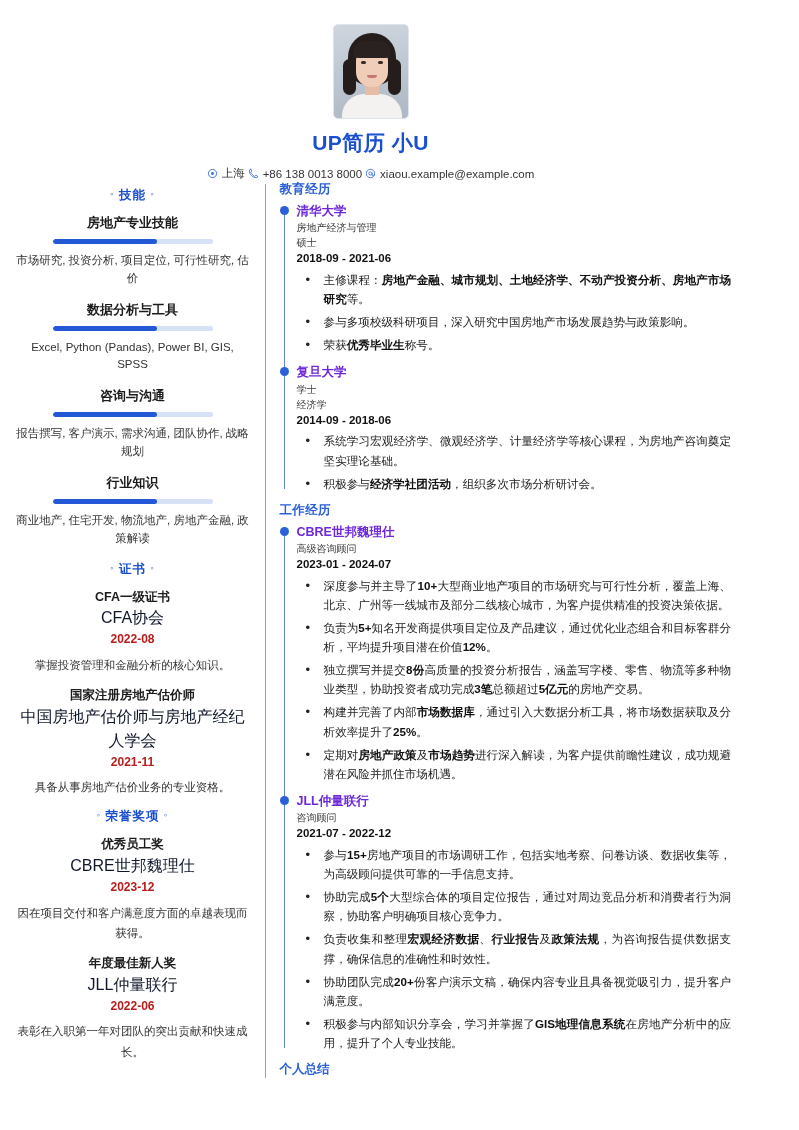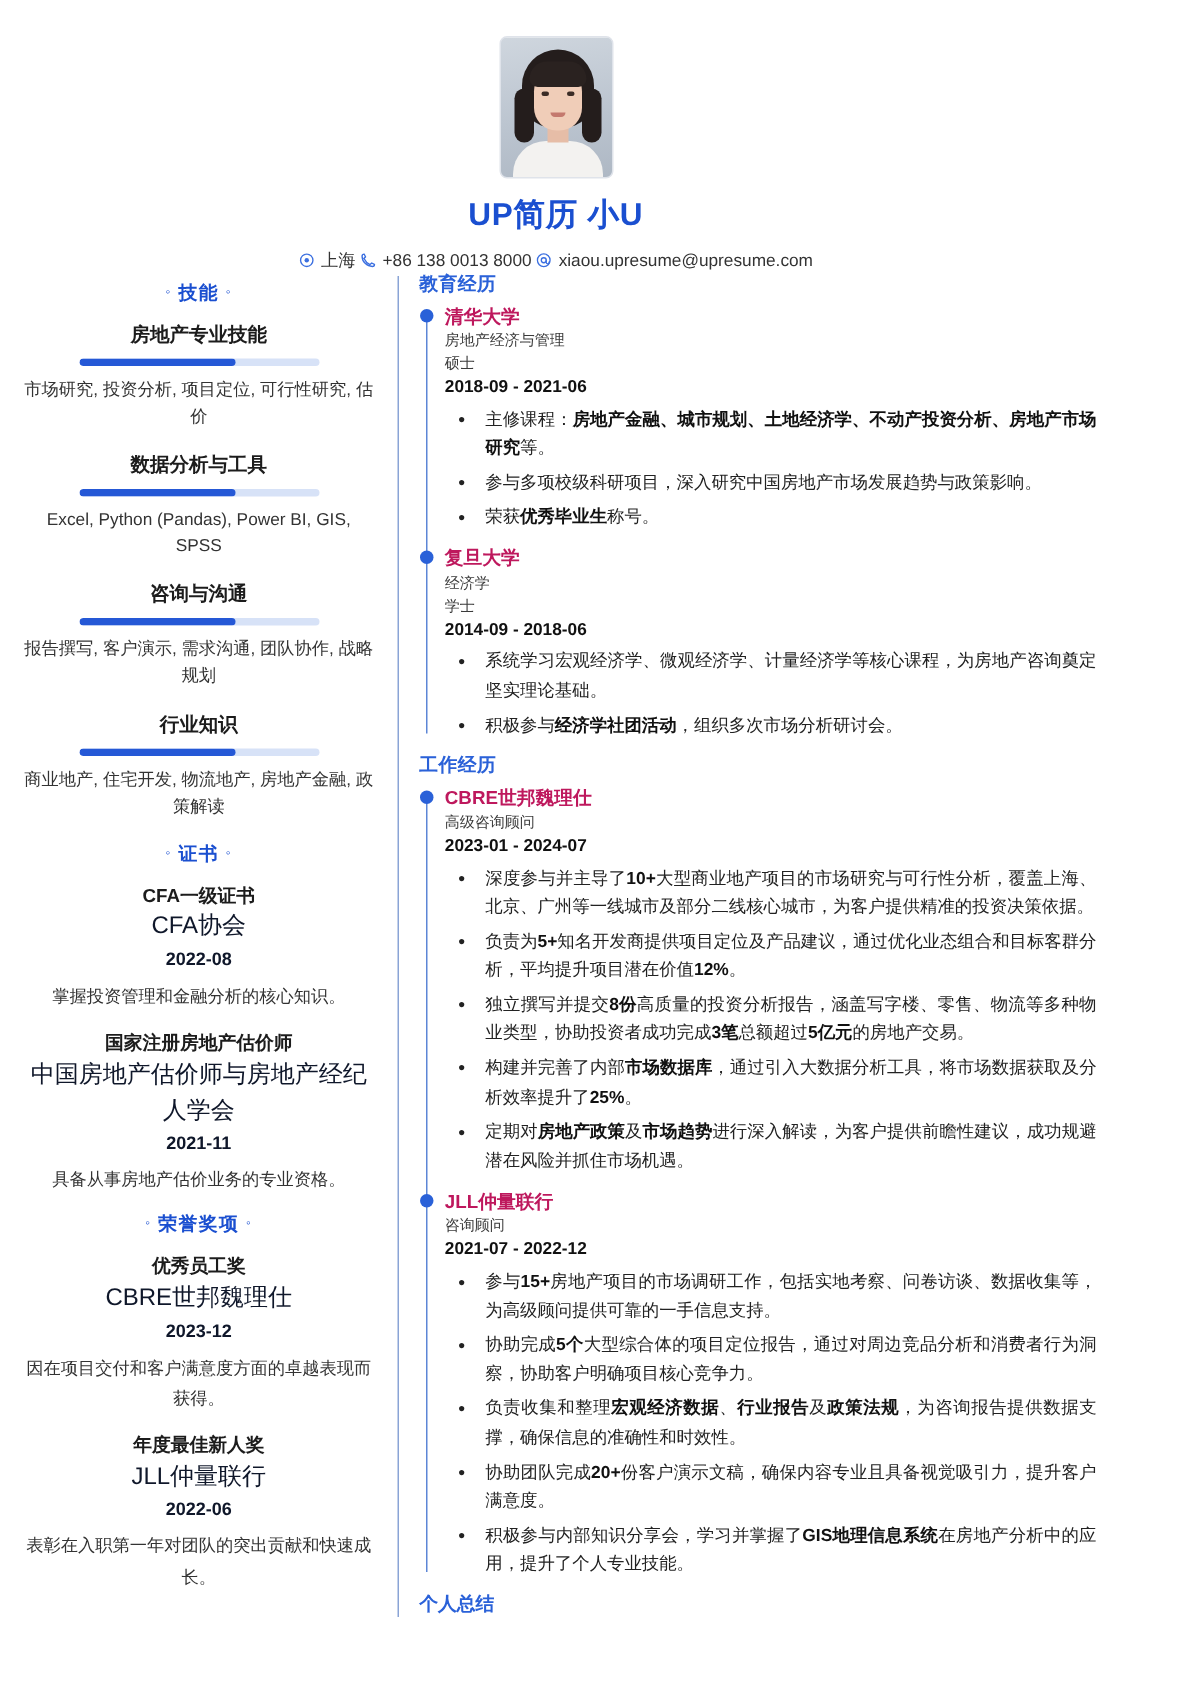--- a/index.html
+++ b/index.html
@@ -158,21 +158,21 @@
   }
 
   .cert-item, .award-item { margin-bottom: 11px; text-align: center; }
   .cert-title, .award-title {
     font-size: 12.5px; font-weight: bold; color: #1c1c1c; line-height: 1.5; text-align: center;
   }
   .cert-org, .award-org {
     font-size: 16px; color: #0f172a; line-height: 1.5;
   }
   .cert-date, .award-date {
-    font-size: 12px; font-weight: bold; color: #0f172a; line-height: 1.55;
+    font-size: 12px; font-weight: bold; color: #b91c1c; line-height: 1.55;
   }
   .cert-desc, .award-desc {
     font-size: 11.5px; color: #333; line-height: 1.75; margin-top: 6px;
   }
 
   
   .main-section { margin-bottom: 4px; }
   .main-section-title {
     color: #2a61d8;
     font-size: 12.5px;
@@ -199,21 +199,21 @@
     left: -17px;
     top: 4px;
     width: 9px;
     height: 9px;
     border-radius: 50%;
     background: #2a61d8;
   }
   .entry-title {
     font-size: 12.5px;
     font-weight: bold;
-    color: #be185d;
+    color: #6d28d9;
     line-height: 1.45;
   }
   .entry-sub {
     font-size: 10px;
     color: #3a3a3a;
     line-height: 1.5;
   }
   .entry-date {
     font-size: 11.5px;
     font-weight: bold;
@@ -293,21 +293,21 @@
       </span>
 
       <span class="contact">
         <span class="c-ico">
           <svg width="11" height="11" viewBox="0 0 24 24" fill="none" stroke="#3b6fe0" stroke-width="1.9">
             <circle cx="12" cy="12" r="9.2"></circle>
               <circle cx="12" cy="12" r="3.6"></circle>
             <path d="M15.6 12v3c0 1.6 1 2.2 2.1 2.2 1.6 0 2.6-1.4 2.6-3.6" stroke-linecap="round"></path>
           </svg>
         </span>
-        <span>xiaou.upresume@upresume.com</span>
+        <span>xiaou.example@example.com</span>
       </span>
     </div>
   </div>
 
   <div class="body-cols">
 
     <div class="col-left">
 
       <div>
         <div class="side-section-title">
@@ -412,22 +412,22 @@
             <ul class="bullets">
                 <li>主修课程：<b>房地产金融、城市规划、土地经济学、不动产投资分析、房地产市场研究</b>等。</li>
                 <li>参与多项校级科研项目，深入研究中国房地产市场发展趋势与政策影响。</li>
                 <li>荣获<b>优秀毕业生</b>称号。</li>
               </ul>
           </div>
 
           <div class="tl-entry">
             <span class="tl-dot"></span>
             <div class="entry-title">复旦大学</div>
+            <div class="entry-sub">学士</div>
             <div class="entry-sub">经济学</div>
-            <div class="entry-sub">学士</div>
             <div class="entry-date">2014-09 - 2018-06</div>
             <ul class="bullets">
                 <li>系统学习宏观经济学、微观经济学、计量经济学等核心课程，为房地产咨询奠定坚实理论基础。</li>
                 <li>积极参与<b>经济学社团活动</b>，组织多次市场分析研讨会。</li>
               </ul>
           </div>
 
         </div>
       </div>
 

